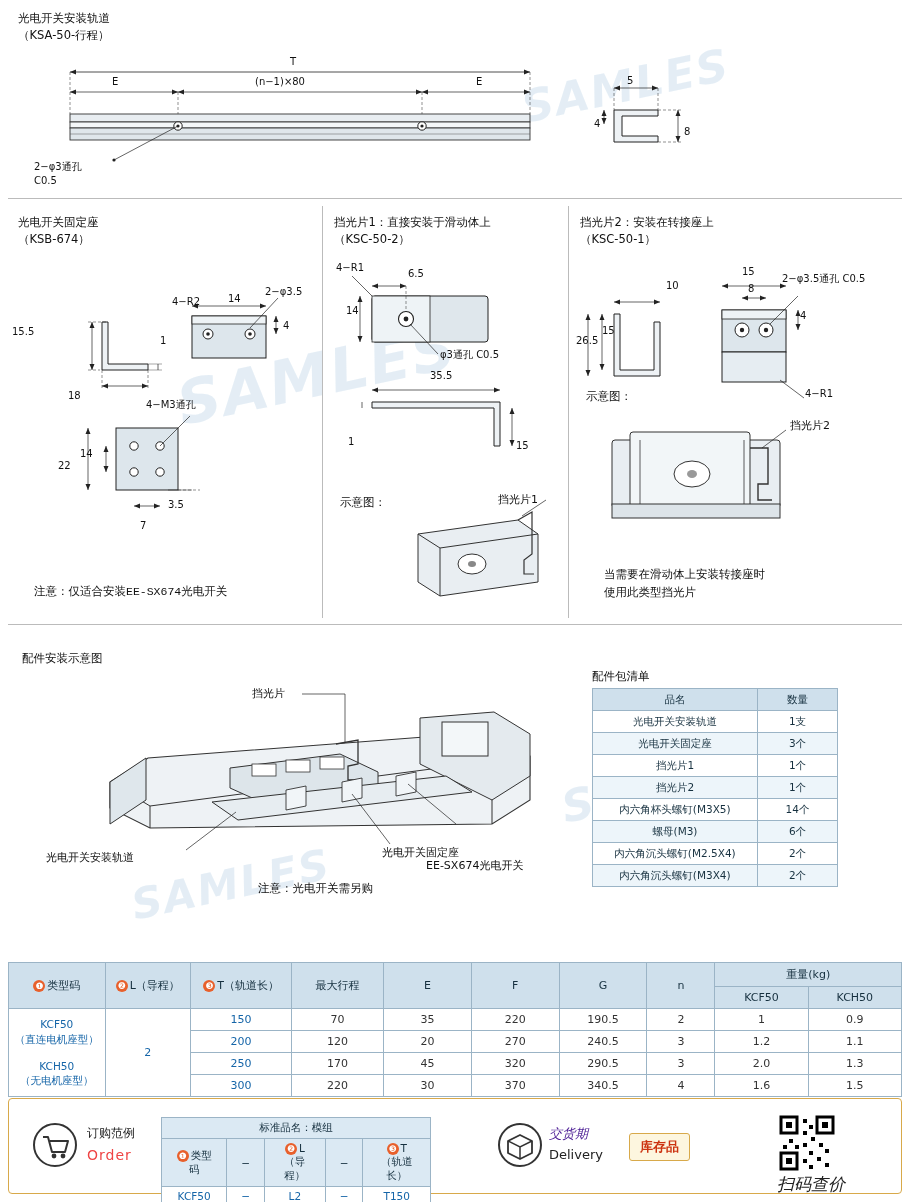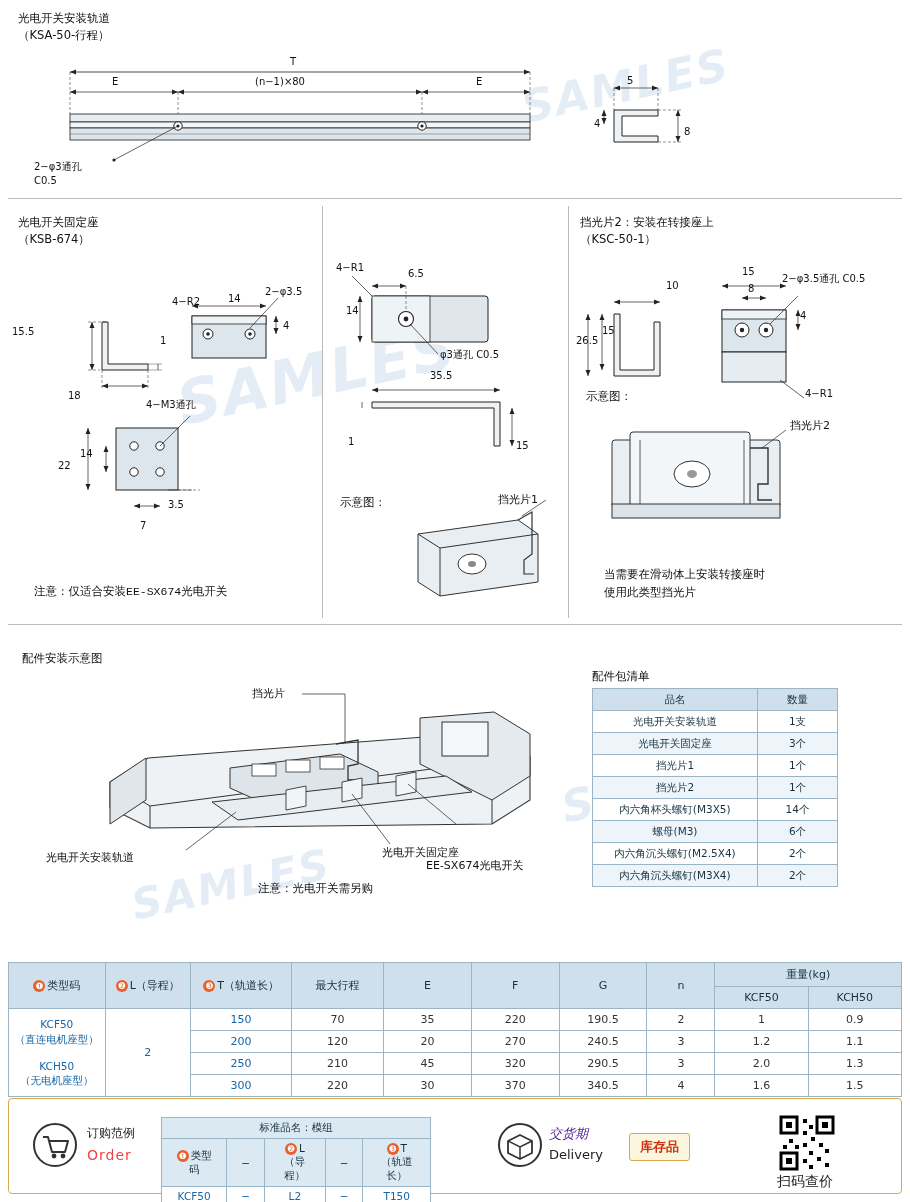--- a/index.html
+++ b/index.html
@@ -225,20 +225,24 @@
   <div class="dim" style="position:absolute; left:12px; top:326px;">15.5</div>
   <div class="dim" style="position:absolute; left:160px; top:335px;">1</div>
   <div class="dim" style="position:absolute; left:68px; top:390px;">18</div>
   <div class="dim" style="position:absolute; left:146px; top:398px;">4−M3通孔</div>
   <div class="dim" style="position:absolute; left:58px; top:460px;">22</div>
   <div class="dim" style="position:absolute; left:80px; top:448px;">14</div>
   <div class="dim" style="position:absolute; left:168px; top:499px;">3.5</div>
   <div class="dim" style="position:absolute; left:140px; top:520px;">7</div>
   <div class="ttl" style="position:absolute; left:34px; top:584px;font-family:Liberation Mono, monospace;">注意：仅适合安装EE-SX674光电开关</div>
 
+  <div class="panel" style="left:334px; top:214px;">
+    <div class="ttl">挡光片1：直接安装于滑动体上</div>
+    <div class="ttl">（KSC-50-2）</div>
+  </div>
 
   <div class="panel" style="left:334px; top:262px;">
     <svg width="230" height="220" viewBox="0 0 230 220">
 
       <rect x="38" y="34" width="116" height="46" rx="3" fill="#dfe7ec" stroke="#222" stroke-width="1"></rect>
       <rect x="38" y="34" width="58" height="46" fill="#eef3f6" stroke="#222" stroke-width="0.8"></rect>
       <circle cx="72" cy="57" r="7.5" fill="#fff" stroke="#222" stroke-width="1.1"></circle>
       <circle cx="72" cy="57" r="2.4" fill="#222"></circle>
 
       <line x1="38" y1="24" x2="72" y2="24" stroke="#222" stroke-width="0.7"></line>
@@ -481,21 +485,21 @@
         <td>120</td>
         <td>20</td>
         <td>270</td>
         <td>240.5</td>
         <td>3</td>
         <td>1.2</td>
         <td>1.1</td>
       </tr>
       <tr>
         <td class="blue">250</td>
-        <td>210</td>
+        <td>170</td>
         <td>45</td>
         <td>320</td>
         <td>290.5</td>
         <td>3</td>
         <td>2.0</td>
         <td>1.3</td>
       </tr>
       <tr>
         <td class="blue">300</td>
         <td>220</td>
@@ -578,16 +582,16 @@
           <rect x="30" y="36" width="4" height="4" fill="#000"></rect>
         <rect x="38" y="42" width="4" height="4" fill="#000"></rect>
           <rect x="46" y="48" width="4" height="4" fill="#000"></rect>
         <rect x="24" y="44" width="4" height="4" fill="#000"></rect>
           <rect x="30" y="50" width="4" height="4" fill="#000"></rect>
         <rect x="10" y="24" width="4" height="4" fill="#000"></rect>
           <rect x="16" y="30" width="4" height="4" fill="#000"></rect>
         <rect x="4" y="30" width="4" height="4" fill="#000"></rect>
       </svg>
     </div>
-    <div style="position:absolute; left:768px; top:74px; font-size:14px; color:#222;">扫码查价</div>
+    <div style="position:absolute; left:768px; top:74px; font-size:17px; color:#222;font-style:italic;">扫码查价</div>
   </div>
 
 </div>
 
 </body></html>

